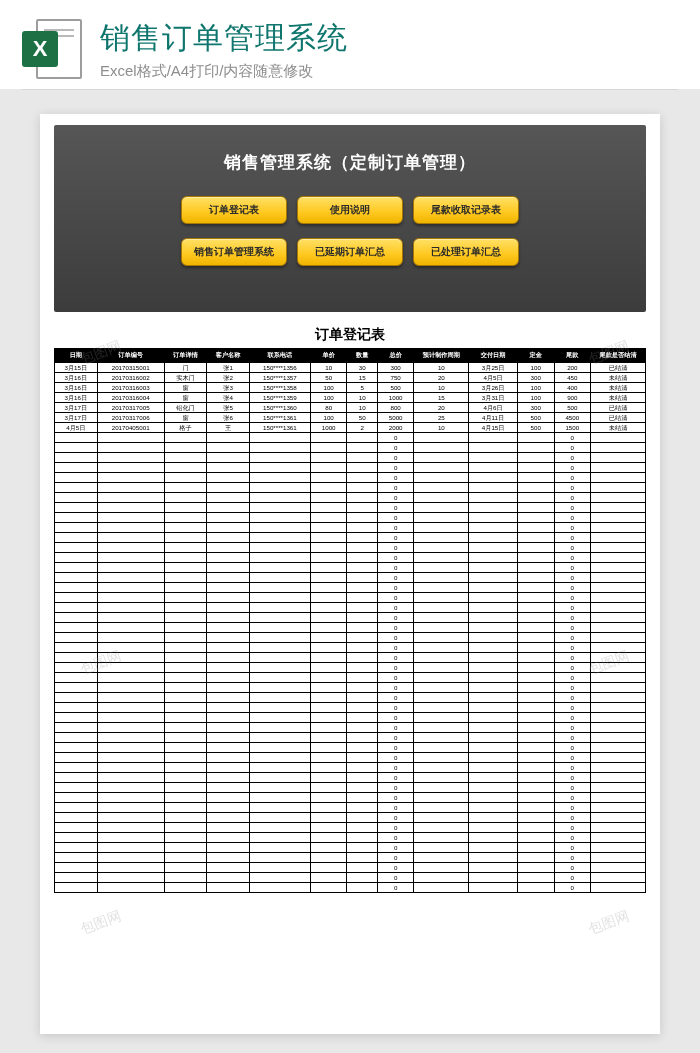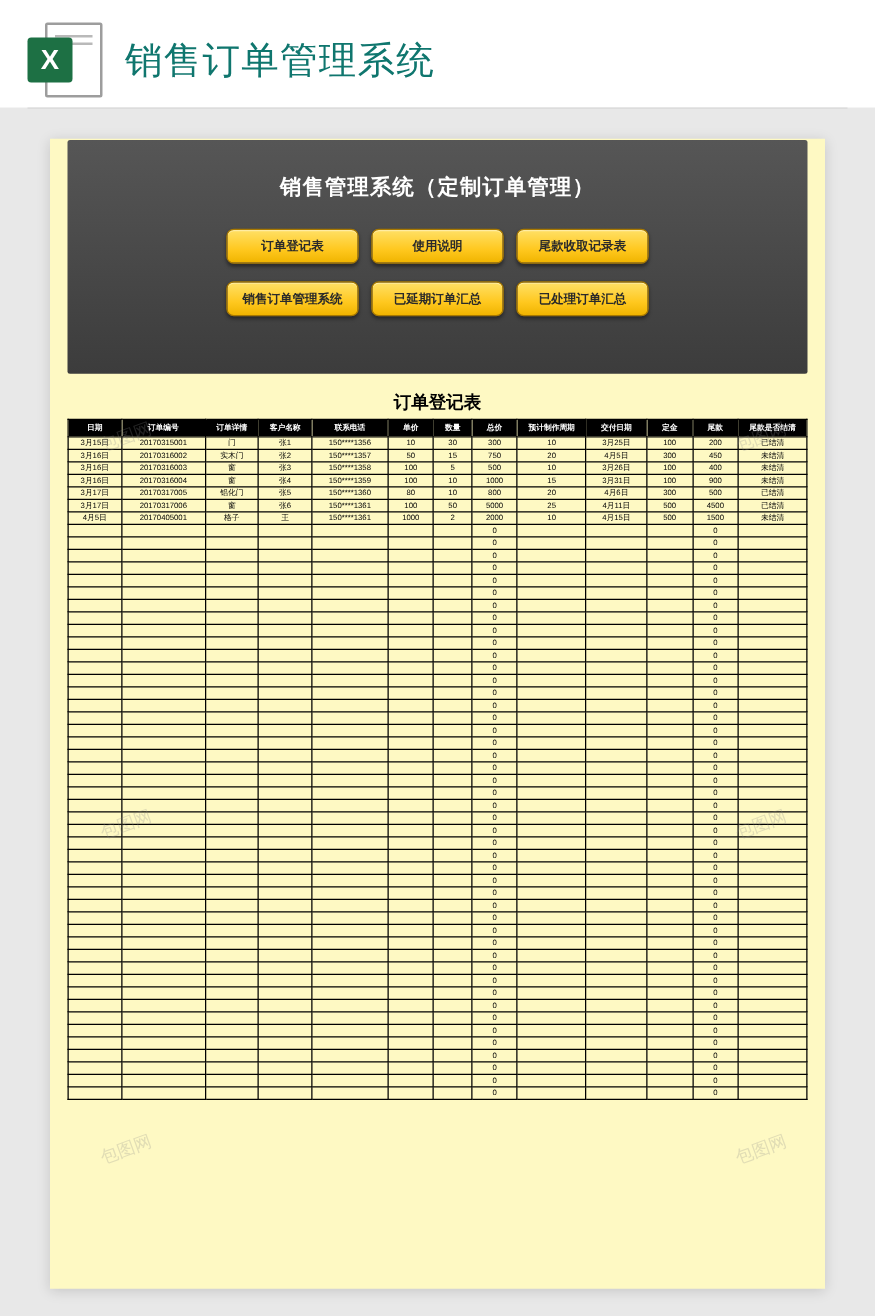--- a/index.html
+++ b/index.html
@@ -78,25 +78,25 @@
     color: #8e8e8e;
     margin-top: 4px;
   }
   .banner-divider {
     height: 1px;
     background: #d7d7d7;
     margin: 0 22px;
   }
 
   .page-wrap {
-    background: #fef9c3;
+    background: #ffffff;
     margin: 24px 40px 0 40px;
     box-shadow: 0 2px 10px rgba(0,0,0,0.15);
     height: 920px;
-    padding: 1px 14px;
+    padding: 11px 14px;
     box-sizing: border-box;
     position: relative;
   }
 
   .dark-panel {
     background: linear-gradient(180deg,#565656 0%, #3c3c3c 100%);
     border-radius: 2px;
     padding: 26px 20px 32px 20px;
     text-align: center;
   }
@@ -172,20 +172,21 @@
 </head>
 <body>
 
 <div class="top-banner">
   <div class="excel-icon">
     <div class="excel-page"></div>
     <div class="excel-square">X</div>
   </div>
   <div class="banner-text">
     <div class="banner-title">销售订单管理系统</div>
+    <div class="banner-sub">Excel格式/A4打印/内容随意修改</div>
   </div>
 </div>
 <div class="banner-divider"></div>
 
 <div class="page-wrap">
 
   <div class="dark-panel">
     <div class="panel-title">销售管理系统（定制订单管理）</div>
     <div class="btn-row" id="row1">
         <div class="nav-btn">订单登记表</div>

